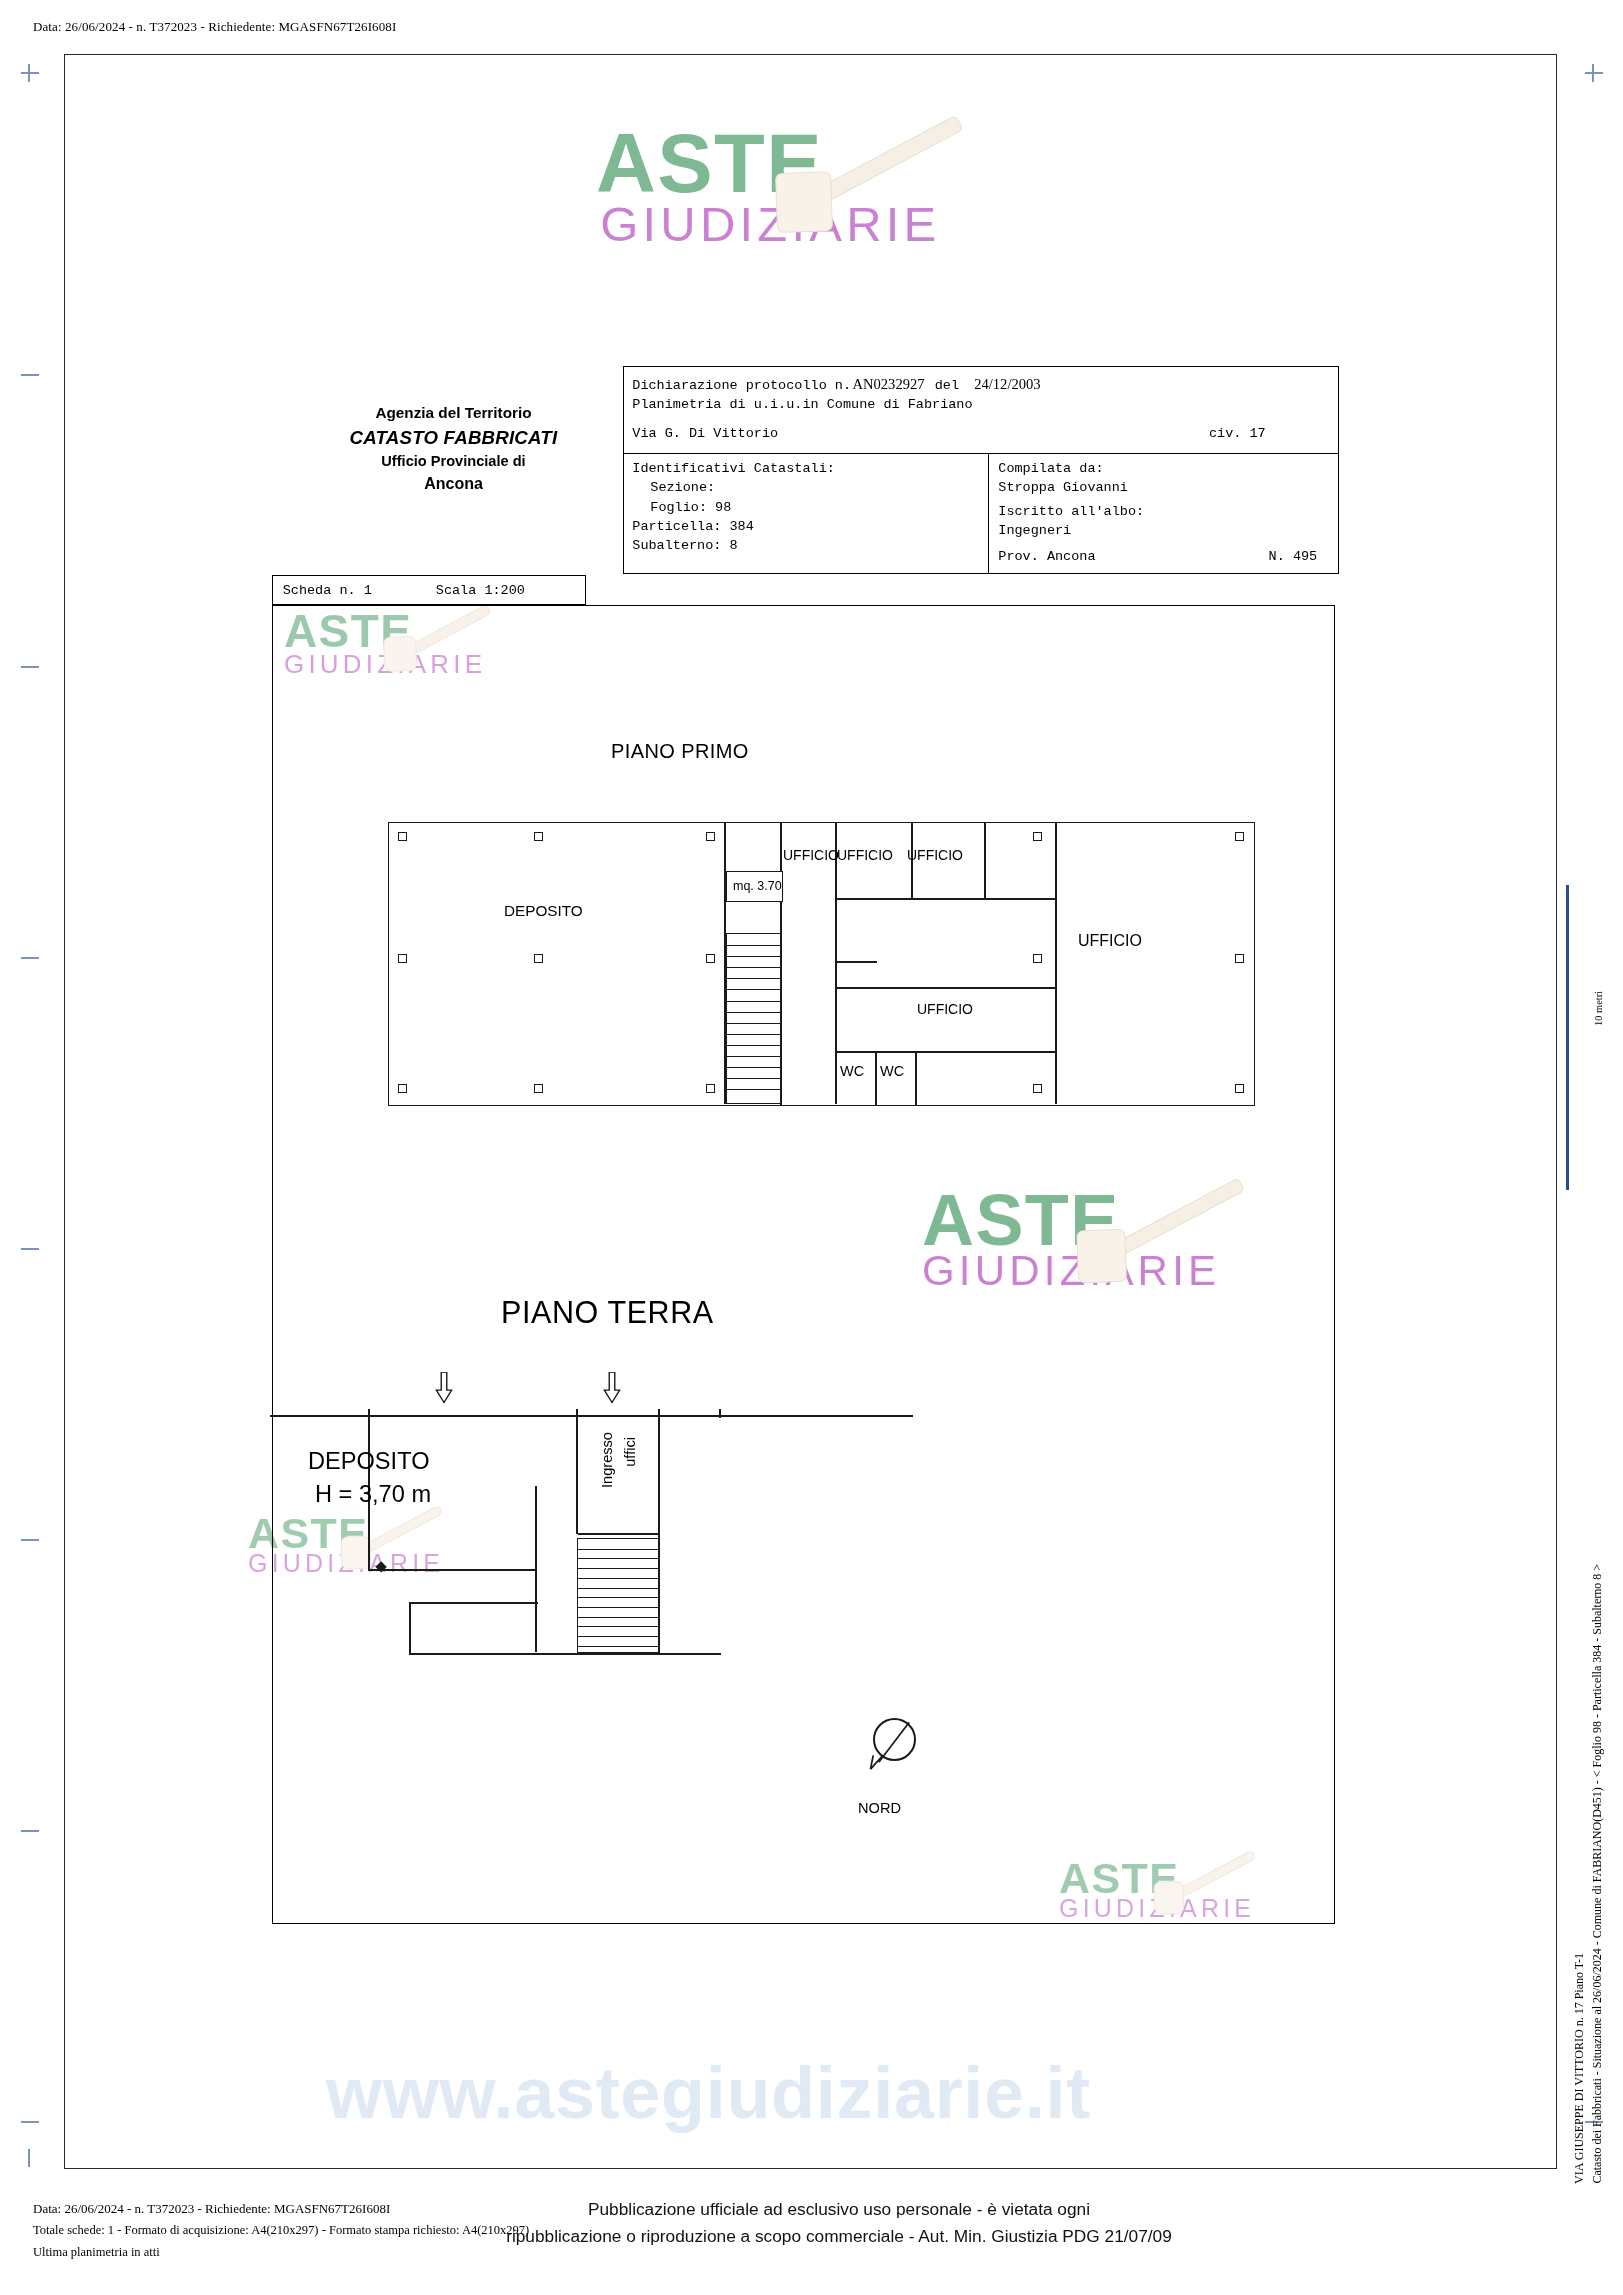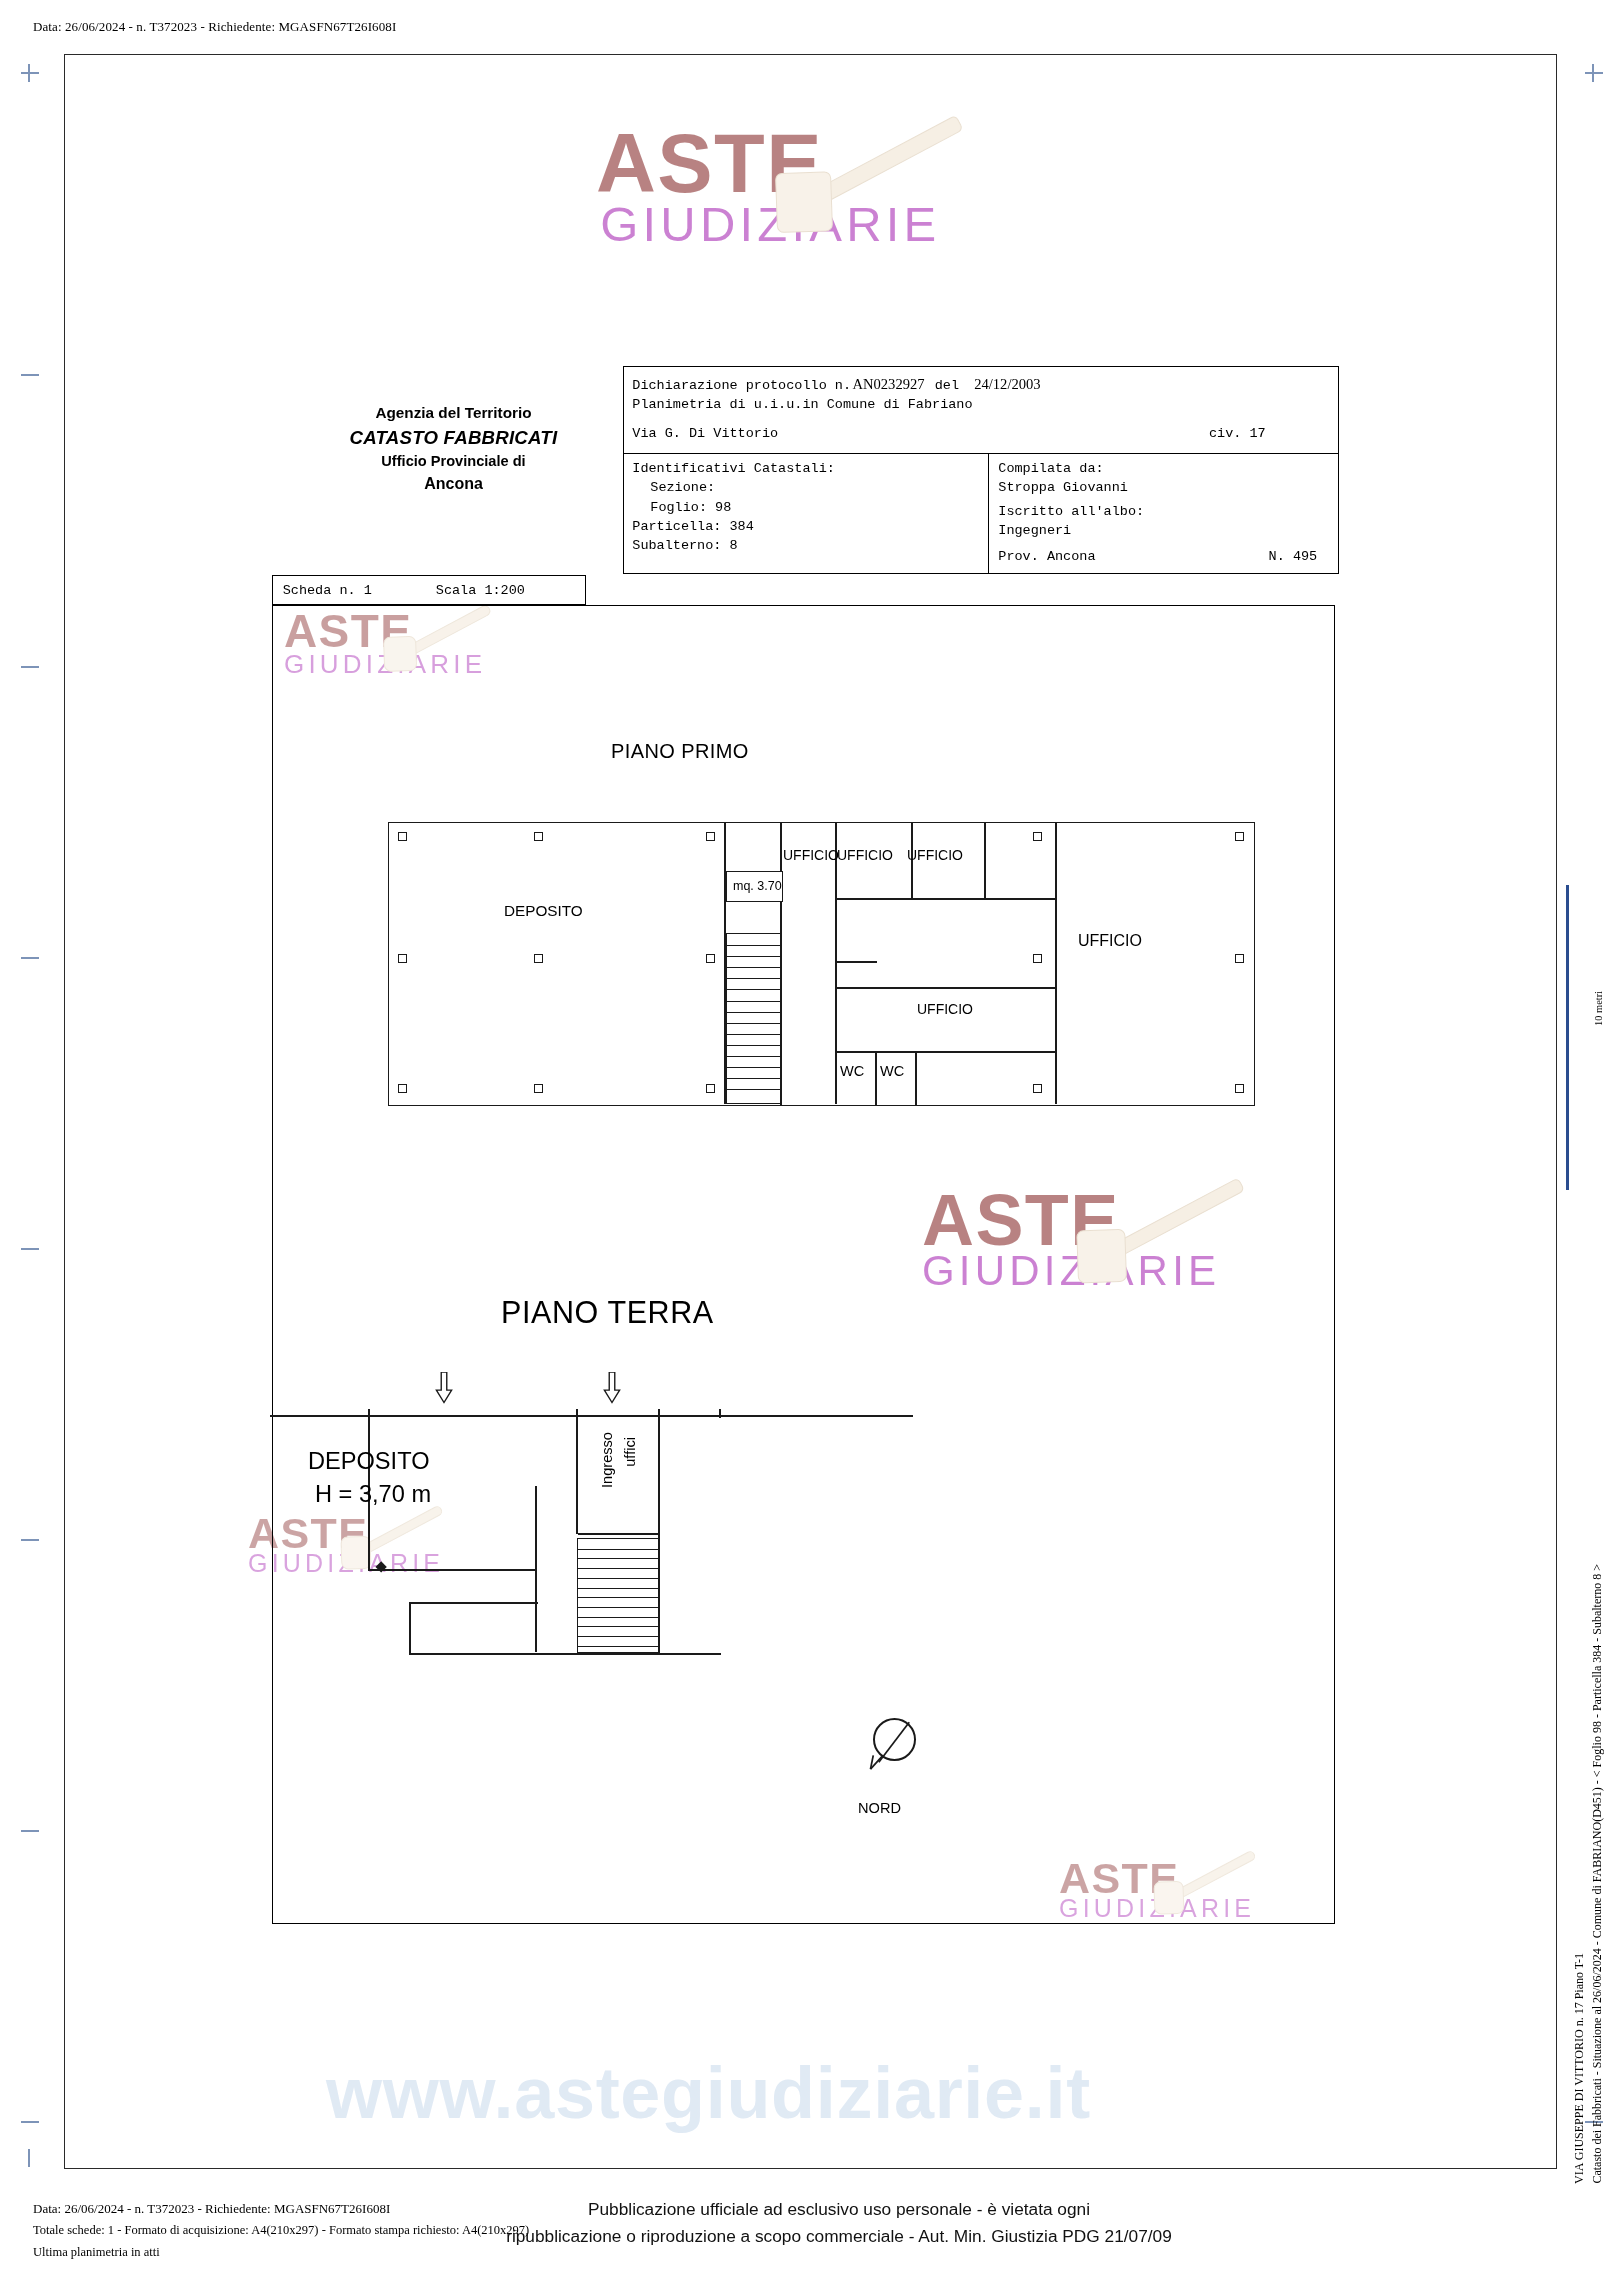--- a/index.html
+++ b/index.html
@@ -70,21 +70,21 @@
   
   .wm {
     position: absolute;
     pointer-events: none;
     user-select: none;
     opacity: .55;
   }
   .wm .aste {
     font-family: "Liberation Sans", sans-serif;
     font-weight: 700;
-    color: #7f1d1d;
+    color: #15803d;
     letter-spacing: 1.4px;
     line-height: .95;
   }
   .wm .giud {
     font-family: Liberation Sans, sans-serif;
     font-weight: 400;
     color: #a21caf;
     letter-spacing: 4.2px;
     line-height: 1;
   }

